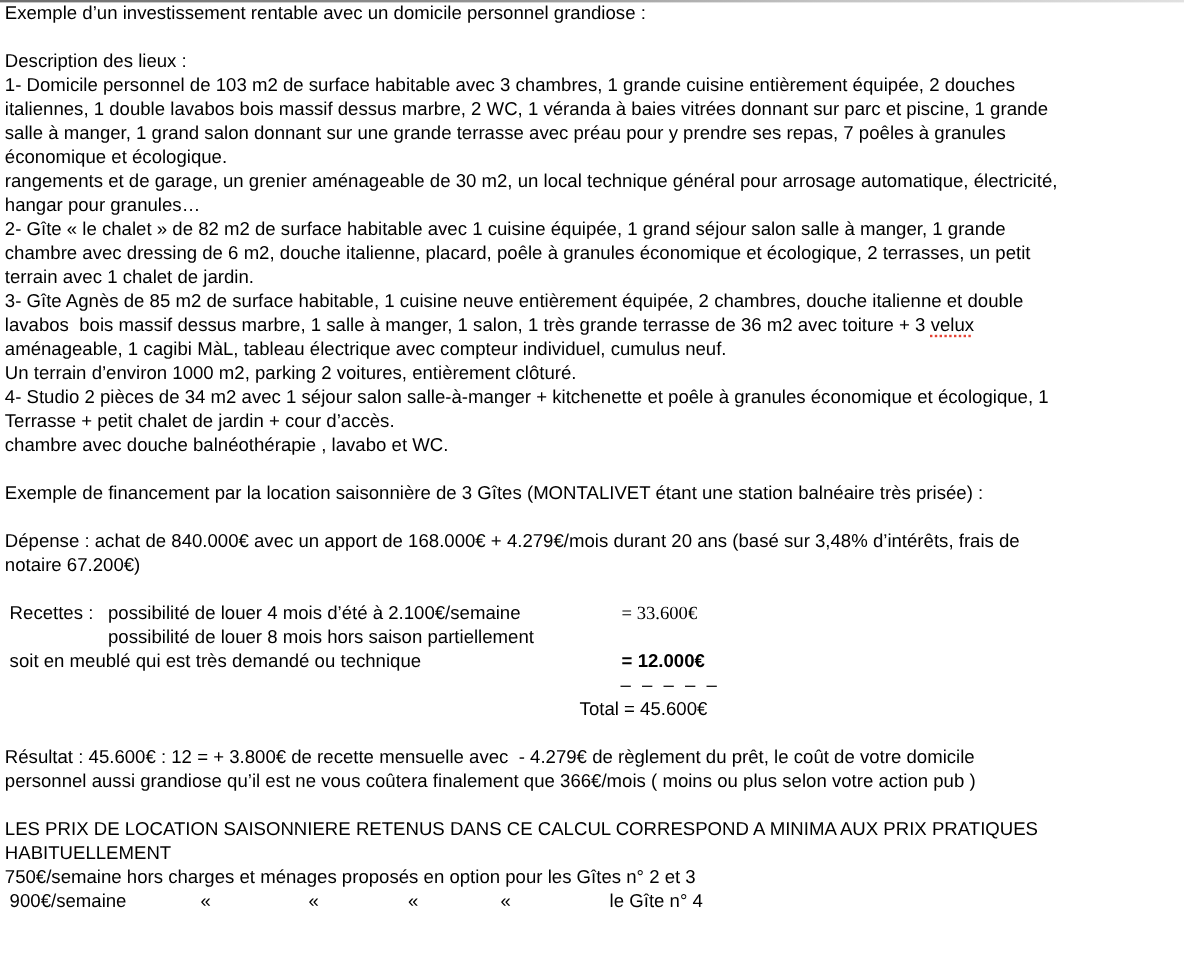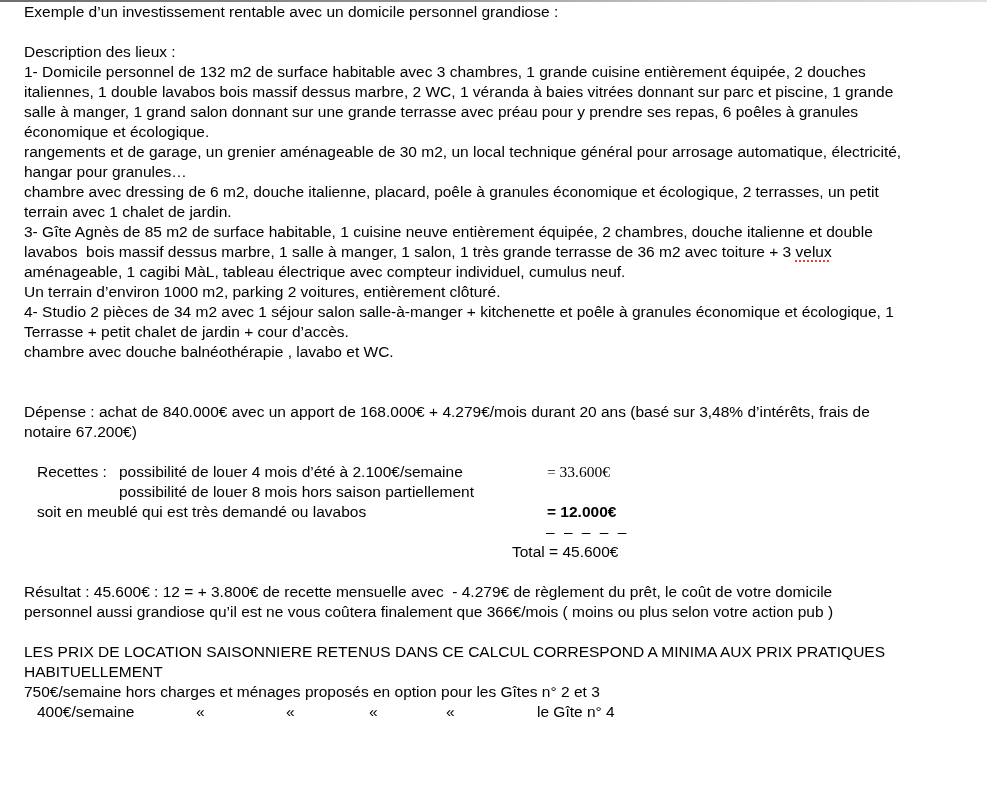--- a/index.html
+++ b/index.html
@@ -34,26 +34,25 @@
     position: absolute;
     top: 2px;
     left: 0;
     width: 987px;
   }
   .line {
     position: relative;
     height: 20px;
     line-height: 20px;
     white-space: pre;
-    padding-left: 24px;
+    padding-left: 4px;
   }
   .line .abs {
     position: absolute;
     top: 0;
-    margin-left: 29px;
   }
   .dashes {
     letter-spacing: 2.5px;
   }
   .misspelled {
     text-decoration: underline;
     text-decoration-style: dotted;
     text-decoration-color: #e34234;
     text-decoration-thickness: 2px;
     text-underline-offset: 3px;
@@ -61,47 +60,49 @@
 </style>
 </head>
 <body>
 
 <div class="page">
   <div class="top-edge"></div>
   <div class="doc">
       <div class="line"><span>Exemple d’un investissement rentable avec un domicile personnel grandiose :</span></div>
       <div class="line"></div>
       <div class="line"><span>Description des lieux :</span></div>
-      <div class="line"><span>1- Domicile personnel de 132 m2 de surface habitable avec 3 chambres, 1 grande cuisine entièrement équipée, 2 douches</span></div>
+      <div class="line"><span>1- Domicile personnel de 103 m2 de surface habitable avec 3 chambres, 1 grande cuisine entièrement équipée, 2 douches</span></div>
       <div class="line"><span>italiennes, 1 double lavabos bois massif dessus marbre, 2 WC, 1 véranda à baies vitrées donnant sur parc et piscine, 1 grande</span></div>
-      <div class="line"><span>salle à manger, 1 grand salon donnant sur une grande terrasse avec préau pour y prendre ses repas, 6 poêles à granules</span></div>
+      <div class="line"><span>salle à manger, 1 grand salon donnant sur une grande terrasse avec préau pour y prendre ses repas, 7 poêles à granules</span></div>
       <div class="line"><span>économique et écologique.</span></div>
       <div class="line"><span>rangements et de garage, un grenier aménageable de 30 m2, un local technique général pour arrosage automatique, électricité,</span></div>
       <div class="line"><span>hangar pour granules…</span></div>
+      <div class="line"><span>2- Gîte « le chalet » de 82 m2 de surface habitable avec 1 cuisine équipée, 1 grand séjour salon salle à manger, 1 grande</span></div>
       <div class="line"><span>chambre avec dressing de 6 m2, douche italienne, placard, poêle à granules économique et écologique, 2 terrasses, un petit</span></div>
       <div class="line"><span>terrain avec 1 chalet de jardin.</span></div>
       <div class="line"><span>3- Gîte Agnès de 85 m2 de surface habitable, 1 cuisine neuve entièrement équipée, 2 chambres, douche italienne et double</span></div>
       <div class="line"><span>lavabos  bois massif dessus marbre, 1 salle à manger, 1 salon, 1 très grande terrasse de 36 m2 avec toiture + 3 </span><span class="misspelled">velux</span></div>
       <div class="line"><span>aménageable, 1 cagibi MàL, tableau électrique avec compteur individuel, cumulus neuf.</span></div>
       <div class="line"><span>Un terrain d’environ 1000 m2, parking 2 voitures, entièrement clôturé.</span></div>
       <div class="line"><span>4- Studio 2 pièces de 34 m2 avec 1 séjour salon salle-à-manger + kitchenette et poêle à granules économique et écologique, 1</span></div>
       <div class="line"><span>Terrasse + petit chalet de jardin + cour d’accès.</span></div>
       <div class="line"><span>chambre avec douche balnéothérapie , lavabo et WC.</span></div>
       <div class="line"></div>
+      <div class="line"><span>Exemple de financement par la location saisonnière de 3 Gîtes (MONTALIVET étant une station balnéaire très prisée) :</span></div>
       <div class="line"></div>
       <div class="line"><span>Dépense : achat de 840.000€ avec un apport de 168.000€ + 4.279€/mois durant 20 ans (basé sur 3,48% d’intérêts, frais de</span></div>
       <div class="line"><span>notaire 67.200€)</span></div>
       <div class="line"></div>
       <div class="line"><span class="abs" style="left: 8px;">Recettes :</span><span class="abs" style="left: 90px;">possibilité de louer 4 mois d’été à 2.100€/semaine</span><span class="abs" style="left: 518px; font-family: Liberation Serif, serif;">= 33.600€</span></div>
       <div class="line"><span class="abs" style="left: 90px;">possibilité de louer 8 mois hors saison partiellement</span></div>
-      <div class="line"><span class="abs" style="left: 8px;">soit en meublé qui est très demandé ou lavabos</span><span class="abs" style="left: 518px; font-weight: bold;">= 12.000€</span></div>
+      <div class="line"><span class="abs" style="left: 8px;">soit en meublé qui est très demandé ou technique</span><span class="abs" style="left: 518px; font-weight: bold;">= 12.000€</span></div>
       <div class="line"><span class="abs dashes" style="left: 517px;">– – – – –</span></div>
       <div class="line"><span class="abs" style="left: 483px; text-align: center;">Total = 45.600€</span></div>
       <div class="line"></div>
       <div class="line"><span>Résultat : 45.600€ : 12 = + 3.800€ de recette mensuelle avec  - 4.279€ de règlement du prêt, le coût de votre domicile</span></div>
       <div class="line"><span>personnel aussi grandiose qu’il est ne vous coûtera finalement que 366€/mois ( moins ou plus selon votre action pub )</span></div>
       <div class="line"></div>
       <div class="line"><span>LES PRIX DE LOCATION SAISONNIERE RETENUS DANS CE CALCUL CORRESPOND A MINIMA AUX PRIX PRATIQUES</span></div>
       <div class="line"><span>HABITUELLEMENT</span></div>
       <div class="line"><span>750€/semaine hors charges et ménages proposés en option pour les Gîtes n° 2 et 3</span></div>
-      <div class="line"><span class="abs" style="left: 8px;">400€/semaine</span><span class="abs" style="left: 167px;">«</span><span class="abs" style="left: 257px;">«</span><span class="abs" style="left: 340px;">«</span><span class="abs" style="left: 417px;">«</span><span class="abs" style="left: 508px;">le Gîte n° 4</span></div>
+      <div class="line"><span class="abs" style="left: 8px;">900€/semaine</span><span class="abs" style="left: 167px;">«</span><span class="abs" style="left: 257px;">«</span><span class="abs" style="left: 340px;">«</span><span class="abs" style="left: 417px;">«</span><span class="abs" style="left: 508px;">le Gîte n° 4</span></div>
     </div>
 </div>
 
 </body></html>

